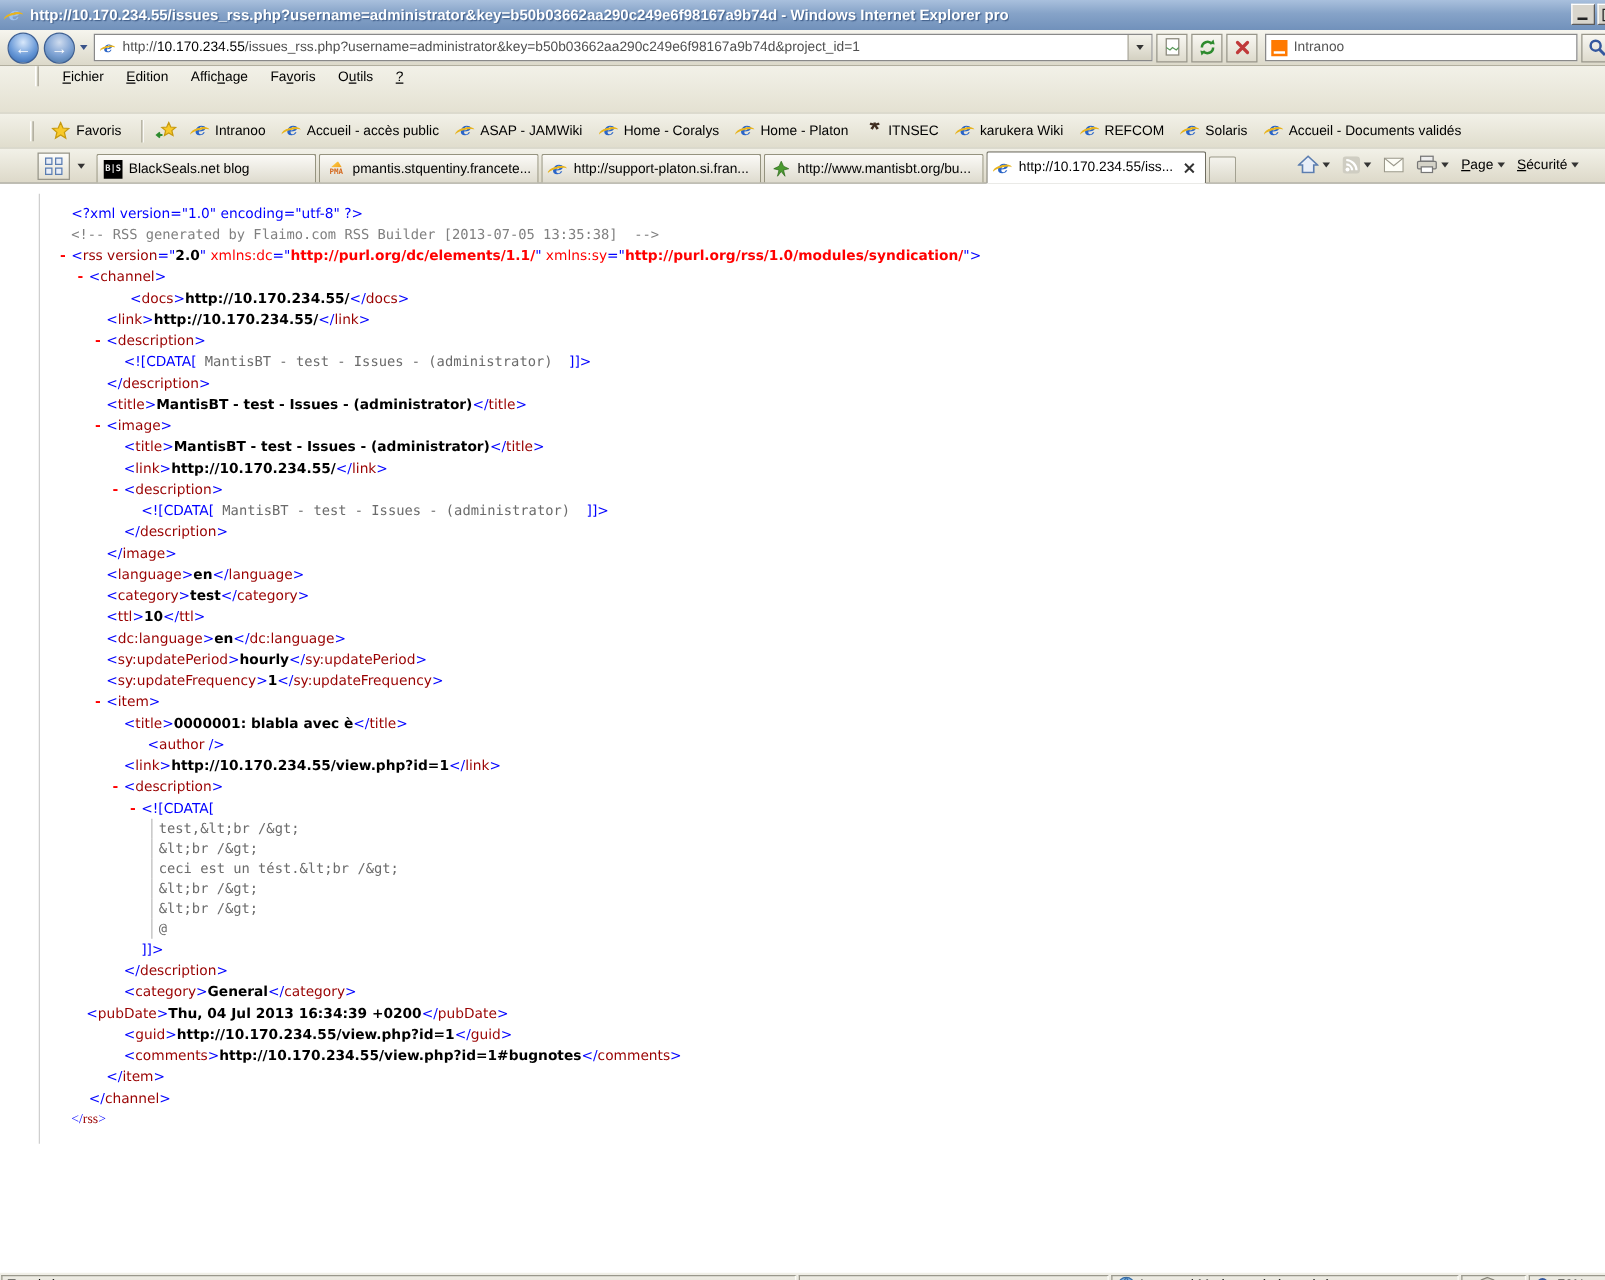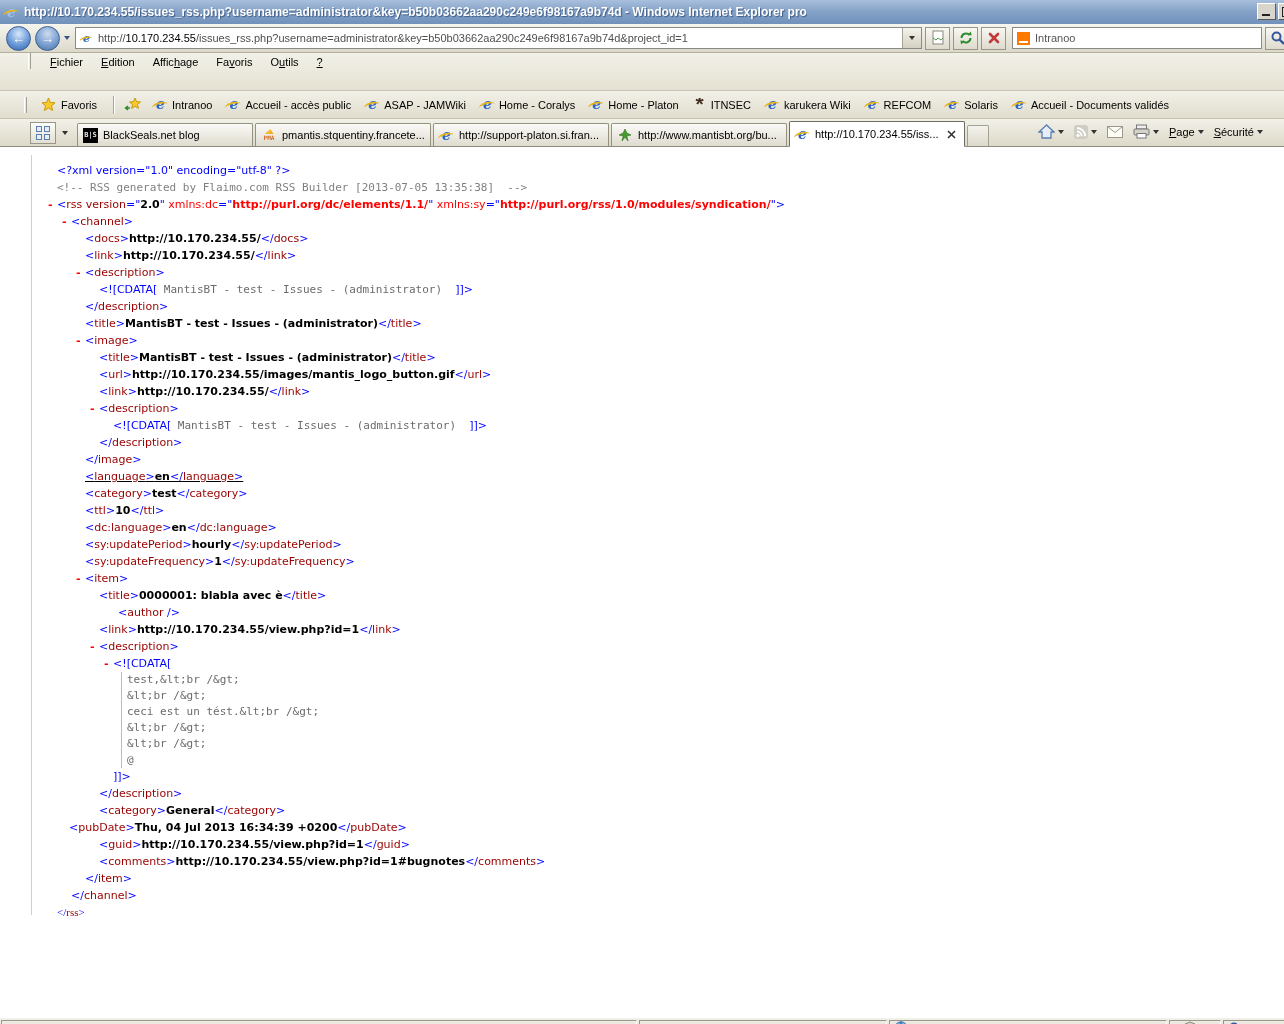--- a/index.html
+++ b/index.html
@@ -361,35 +361,34 @@
     </div>
   </div>
 
   <div class="content">
     <div class="content-rule"></div>
     <div class="xml" id="xml-lines">
         <div class="xline" style="padding-left: 47px;"><span class="mk"></span><span class="tk-pi">&lt;?xml version="1.0" encoding="utf-8" ?&gt;</span></div>
         <div class="xline" style="padding-left: 47px;"><span class="mk"></span><span class="tk-c">&lt;!-- RSS generated by Flaimo.com RSS Builder [2013-07-05 13:35:38]  --&gt;</span></div>
         <div class="xline" style="padding-left: 47px;"><span class="mk">-</span><span class="tk-m">&lt;</span><span class="tk-t">rss</span><span class="tk-t"> version</span><span class="tk-m">="</span><span class="tk-v">2.0</span><span class="tk-m">"</span><span class="tk-ns"> xmlns:dc</span><span class="tk-m">="</span><span class="tk-nv">http://purl.org/dc/elements/1.1/</span><span class="tk-m">"</span><span class="tk-ns"> xmlns:sy</span><span class="tk-m">="</span><span class="tk-nv">http://purl.org/rss/1.0/modules/syndication/</span><span class="tk-m">"</span><span class="tk-m">&gt;</span></div>
         <div class="xline" style="padding-left: 61px;"><span class="mk">-</span><span class="tk-m">&lt;</span><span class="tk-t">channel</span><span class="tk-m">&gt;</span></div>
-        <div class="xline" style="padding-left: 75px;"><span class="mk"></span><span class="tk-m">&lt;</span><span class="tk-t">docs</span><span class="tk-m">&gt;</span><span class="tk-tx">http://10.170.234.55/</span><span class="tk-m">&lt;/</span><span class="tk-t">docs</span><span class="tk-m">&gt;</span></div>
+        <div class="xline" style="padding-left: 94px;"><span class="mk"></span><span class="tk-m">&lt;</span><span class="tk-t">docs</span><span class="tk-m">&gt;</span><span class="tk-tx">http://10.170.234.55/</span><span class="tk-m">&lt;/</span><span class="tk-t">docs</span><span class="tk-m">&gt;</span></div>
         <div class="xline" style="padding-left: 75px;"><span class="mk"></span><span class="tk-m">&lt;</span><span class="tk-t">link</span><span class="tk-m">&gt;</span><span class="tk-tx">http://10.170.234.55/</span><span class="tk-m">&lt;/</span><span class="tk-t">link</span><span class="tk-m">&gt;</span></div>
         <div class="xline" style="padding-left: 75px;"><span class="mk">-</span><span class="tk-m">&lt;</span><span class="tk-t">description</span><span class="tk-m">&gt;</span></div>
         <div class="xline" style="padding-left: 89px;"><span class="mk"></span><span class="tk-m">&lt;![CDATA[</span><span class="tk-cd"> MantisBT - test - Issues - (administrator)  </span><span class="tk-m">]]&gt;</span></div>
         <div class="xline" style="padding-left: 75px;"><span class="mk"></span><span class="tk-m">&lt;/</span><span class="tk-t">description</span><span class="tk-m">&gt;</span></div>
         <div class="xline" style="padding-left: 75px;"><span class="mk"></span><span class="tk-m">&lt;</span><span class="tk-t">title</span><span class="tk-m">&gt;</span><span class="tk-tx">MantisBT - test - Issues - (administrator)</span><span class="tk-m">&lt;/</span><span class="tk-t">title</span><span class="tk-m">&gt;</span></div>
         <div class="xline" style="padding-left: 75px;"><span class="mk">-</span><span class="tk-m">&lt;</span><span class="tk-t">image</span><span class="tk-m">&gt;</span></div>
         <div class="xline" style="padding-left: 89px;"><span class="mk"></span><span class="tk-m">&lt;</span><span class="tk-t">title</span><span class="tk-m">&gt;</span><span class="tk-tx">MantisBT - test - Issues - (administrator)</span><span class="tk-m">&lt;/</span><span class="tk-t">title</span><span class="tk-m">&gt;</span></div>
-        <div class="xline" style="padding-left: 89px;"><span class="mk"></span><span class="tk-m">&lt;</span><span class="tk-t">url</span><span class="tk-m">&gt;</span><span class="tk-tx">http://10.170.234.55/images/mantis_logo_button.gif</span><span class="tk-m">&lt;/</span><span class="tk-t">url</span><span class="tk-m">&gt;</span></div>
         <div class="xline" style="padding-left: 89px;"><span class="mk"></span><span class="tk-m">&lt;</span><span class="tk-t">link</span><span class="tk-m">&gt;</span><span class="tk-tx">http://10.170.234.55/</span><span class="tk-m">&lt;/</span><span class="tk-t">link</span><span class="tk-m">&gt;</span></div>
         <div class="xline" style="padding-left: 89px;"><span class="mk">-</span><span class="tk-m">&lt;</span><span class="tk-t">description</span><span class="tk-m">&gt;</span></div>
         <div class="xline" style="padding-left: 103px;"><span class="mk"></span><span class="tk-m">&lt;![CDATA[</span><span class="tk-cd"> MantisBT - test - Issues - (administrator)  </span><span class="tk-m">]]&gt;</span></div>
         <div class="xline" style="padding-left: 89px;"><span class="mk"></span><span class="tk-m">&lt;/</span><span class="tk-t">description</span><span class="tk-m">&gt;</span></div>
         <div class="xline" style="padding-left: 75px;"><span class="mk"></span><span class="tk-m">&lt;/</span><span class="tk-t">image</span><span class="tk-m">&gt;</span></div>
-        <div class="xline" style="padding-left: 75px; text-decoration: underline;"><span class="mk"></span><span class="tk-m">&lt;</span><span class="tk-t">language</span><span class="tk-m">&gt;</span><span class="tk-tx">en</span><span class="tk-m">&lt;/</span><span class="tk-t">language</span><span class="tk-m">&gt;</span></div>
+        <div class="xline" style="padding-left: 75px;"><span class="mk"></span><span class="tk-m">&lt;</span><span class="tk-t">language</span><span class="tk-m">&gt;</span><span class="tk-tx">en</span><span class="tk-m">&lt;/</span><span class="tk-t">language</span><span class="tk-m">&gt;</span></div>
         <div class="xline" style="padding-left: 75px;"><span class="mk"></span><span class="tk-m">&lt;</span><span class="tk-t">category</span><span class="tk-m">&gt;</span><span class="tk-tx">test</span><span class="tk-m">&lt;/</span><span class="tk-t">category</span><span class="tk-m">&gt;</span></div>
         <div class="xline" style="padding-left: 75px;"><span class="mk"></span><span class="tk-m">&lt;</span><span class="tk-t">ttl</span><span class="tk-m">&gt;</span><span class="tk-tx">10</span><span class="tk-m">&lt;/</span><span class="tk-t">ttl</span><span class="tk-m">&gt;</span></div>
         <div class="xline" style="padding-left: 75px;"><span class="mk"></span><span class="tk-m">&lt;</span><span class="tk-t">dc:language</span><span class="tk-m">&gt;</span><span class="tk-tx">en</span><span class="tk-m">&lt;/</span><span class="tk-t">dc:language</span><span class="tk-m">&gt;</span></div>
         <div class="xline" style="padding-left: 75px;"><span class="mk"></span><span class="tk-m">&lt;</span><span class="tk-t">sy:updatePeriod</span><span class="tk-m">&gt;</span><span class="tk-tx">hourly</span><span class="tk-m">&lt;/</span><span class="tk-t">sy:updatePeriod</span><span class="tk-m">&gt;</span></div>
         <div class="xline" style="padding-left: 75px;"><span class="mk"></span><span class="tk-m">&lt;</span><span class="tk-t">sy:updateFrequency</span><span class="tk-m">&gt;</span><span class="tk-tx">1</span><span class="tk-m">&lt;/</span><span class="tk-t">sy:updateFrequency</span><span class="tk-m">&gt;</span></div>
         <div class="xline" style="padding-left: 75px;"><span class="mk">-</span><span class="tk-m">&lt;</span><span class="tk-t">item</span><span class="tk-m">&gt;</span></div>
         <div class="xline" style="padding-left: 89px;"><span class="mk"></span><span class="tk-m">&lt;</span><span class="tk-t">title</span><span class="tk-m">&gt;</span><span class="tk-tx">0000001: blabla avec è</span><span class="tk-m">&lt;/</span><span class="tk-t">title</span><span class="tk-m">&gt;</span></div>
         <div class="xline" style="padding-left: 89px; margin-left: 19px;"><span class="mk"></span><span class="tk-m">&lt;</span><span class="tk-t">author</span><span class="tk-m"> /&gt;</span></div>
         <div class="xline" style="padding-left: 89px;"><span class="mk"></span><span class="tk-m">&lt;</span><span class="tk-t">link</span><span class="tk-m">&gt;</span><span class="tk-tx">http://10.170.234.55/view.php?id=1</span><span class="tk-m">&lt;/</span><span class="tk-t">link</span><span class="tk-m">&gt;</span></div>
         <div class="xline" style="padding-left: 89px;"><span class="mk">-</span><span class="tk-m">&lt;</span><span class="tk-t">description</span><span class="tk-m">&gt;</span></div>

